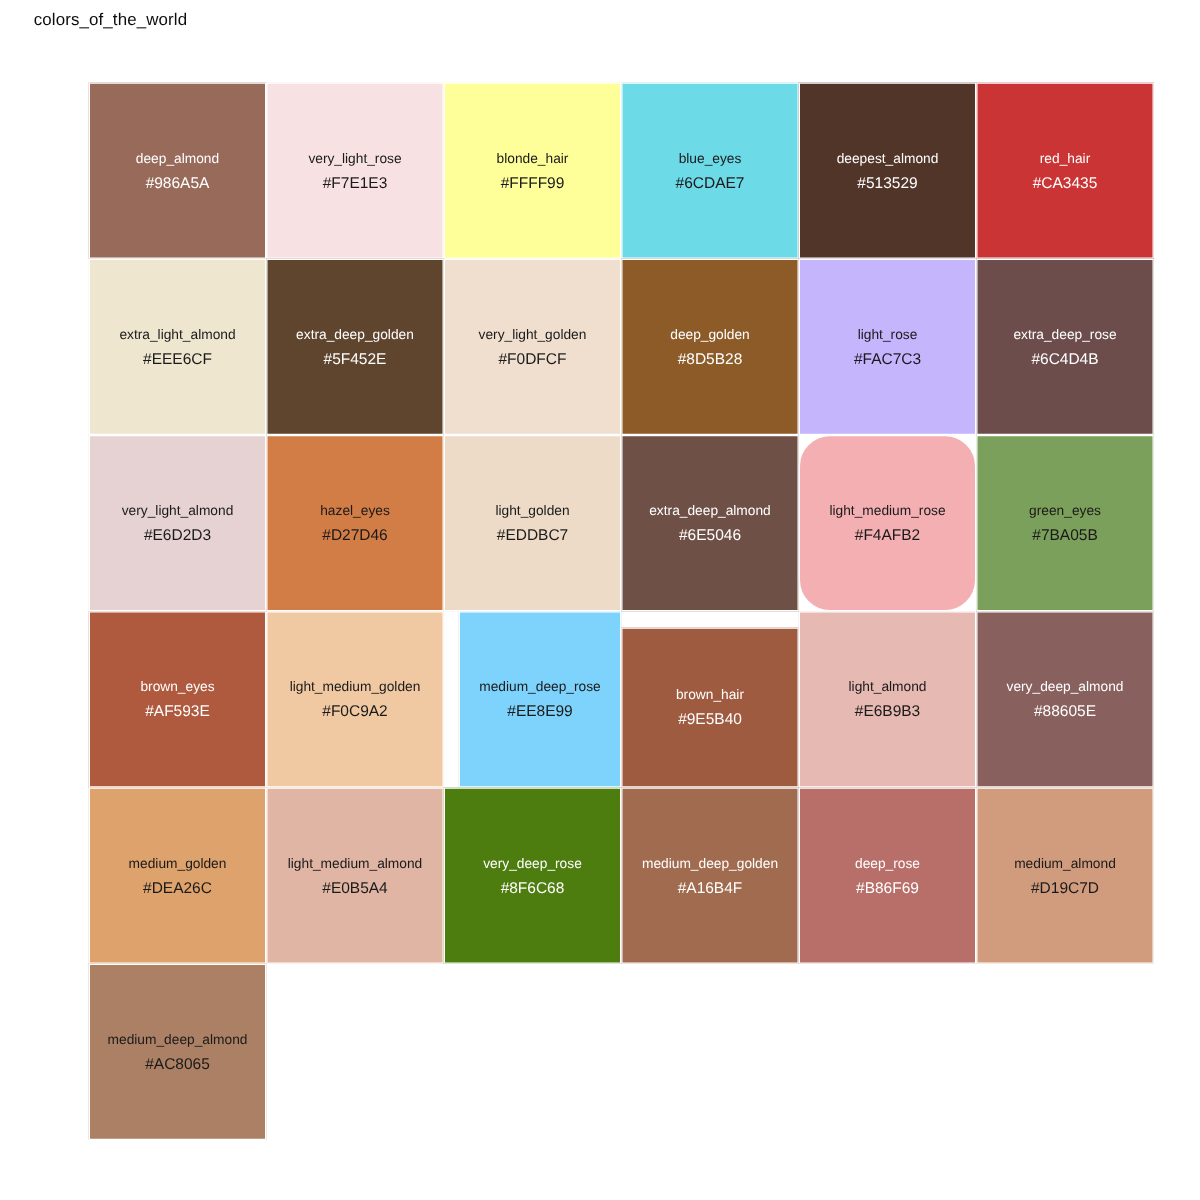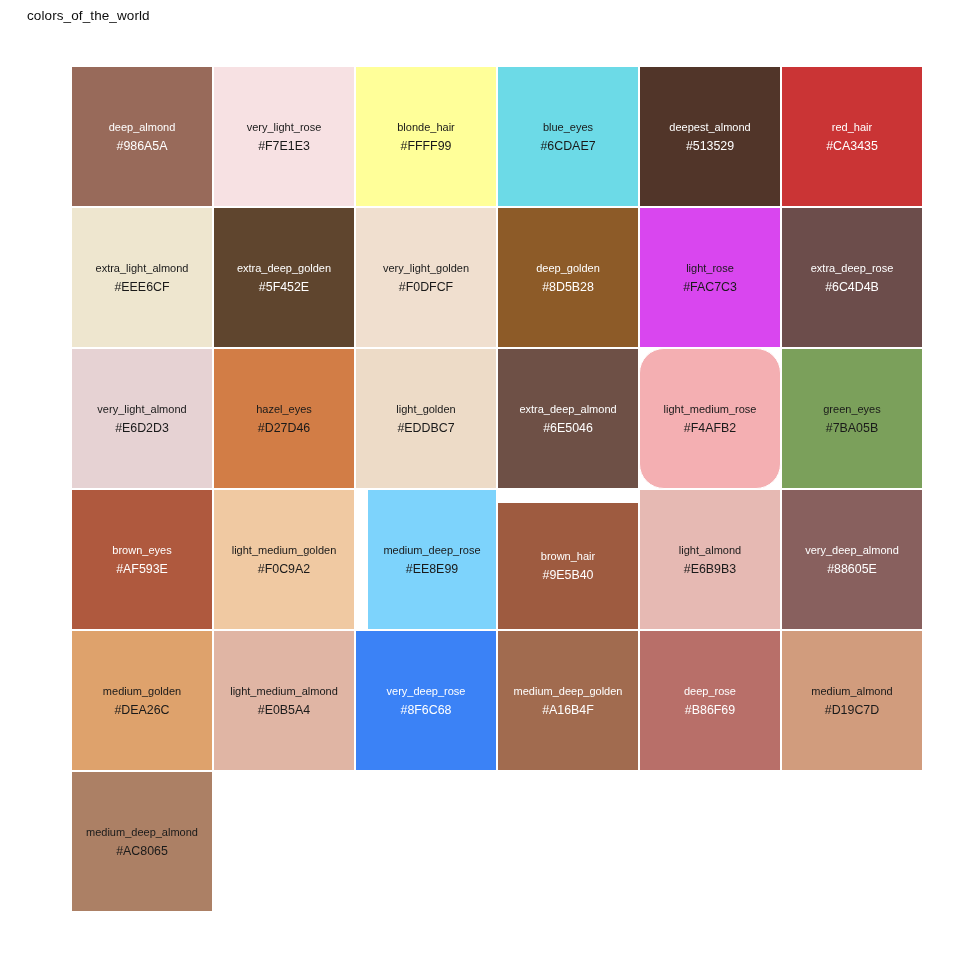--- a/index.html
+++ b/index.html
@@ -150,21 +150,21 @@
           <span class="swatch-label">very_light_golden</span>
           <span class="swatch-hex">#F0DFCF</span>
         </div>
       </div>
       <div class="swatch text-light" style="background: rgb(141, 91, 40);">
         <div class="swatch-text">
           <span class="swatch-label">deep_golden</span>
           <span class="swatch-hex">#8D5B28</span>
         </div>
       </div>
-      <div class="swatch text-dark" style="background: #d946ef;">
+      <div class="swatch text-dark" style="background: #c4b5fd;">
         <div class="swatch-text">
           <span class="swatch-label">light_rose</span>
           <span class="swatch-hex">#FAC7C3</span>
         </div>
       </div>
       <div class="swatch text-light" style="background: rgb(108, 77, 75);">
         <div class="swatch-text">
           <span class="swatch-label">extra_deep_rose</span>
           <span class="swatch-hex">#6C4D4B</span>
         </div>
@@ -246,21 +246,21 @@
           <span class="swatch-label">medium_golden</span>
           <span class="swatch-hex">#DEA26C</span>
         </div>
       </div>
       <div class="swatch text-dark" style="background: rgb(224, 181, 164);">
         <div class="swatch-text">
           <span class="swatch-label">light_medium_almond</span>
           <span class="swatch-hex">#E0B5A4</span>
         </div>
       </div>
-      <div class="swatch text-light" style="background: #3b82f6;">
+      <div class="swatch text-light" style="background: #4d7c0f;">
         <div class="swatch-text">
           <span class="swatch-label">very_deep_rose</span>
           <span class="swatch-hex">#8F6C68</span>
         </div>
       </div>
       <div class="swatch text-light" style="background: rgb(161, 107, 79);">
         <div class="swatch-text">
           <span class="swatch-label">medium_deep_golden</span>
           <span class="swatch-hex">#A16B4F</span>
         </div>

